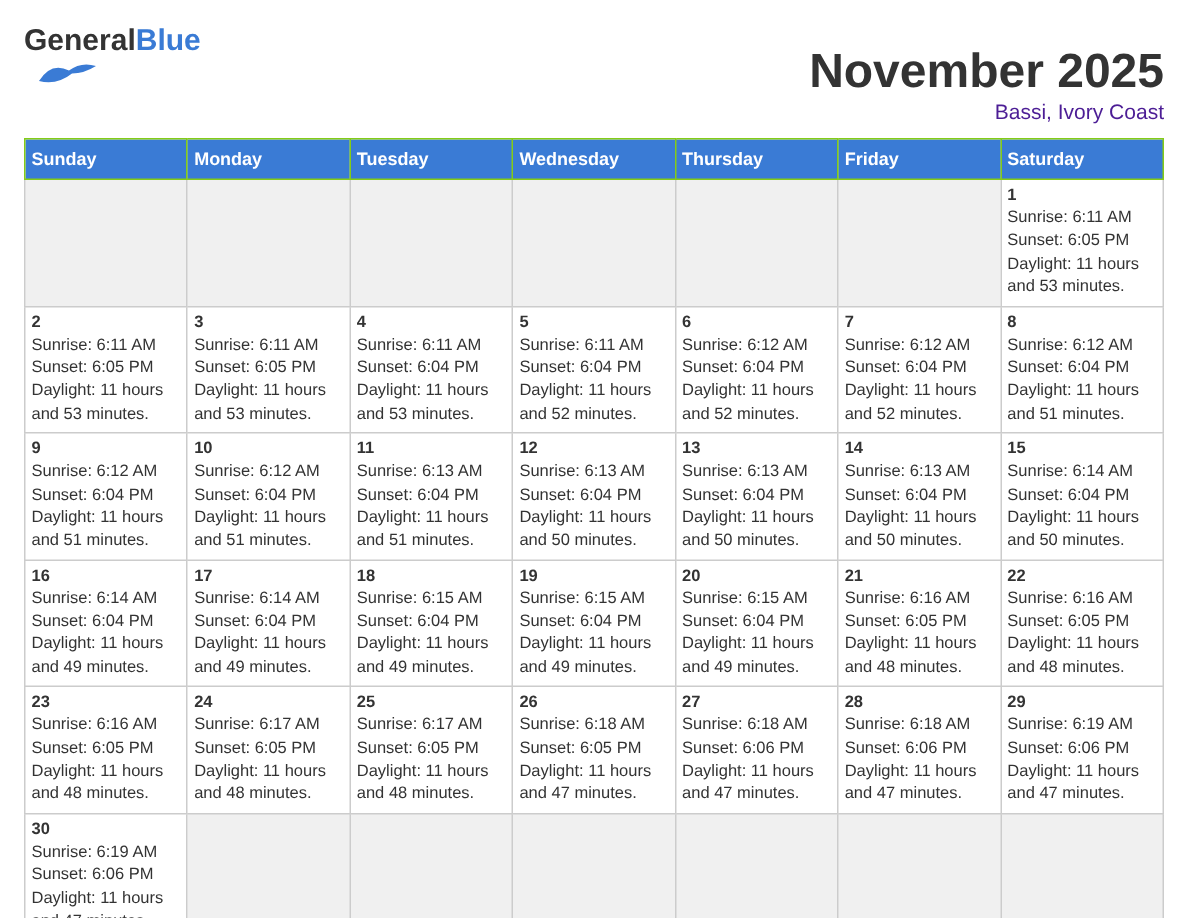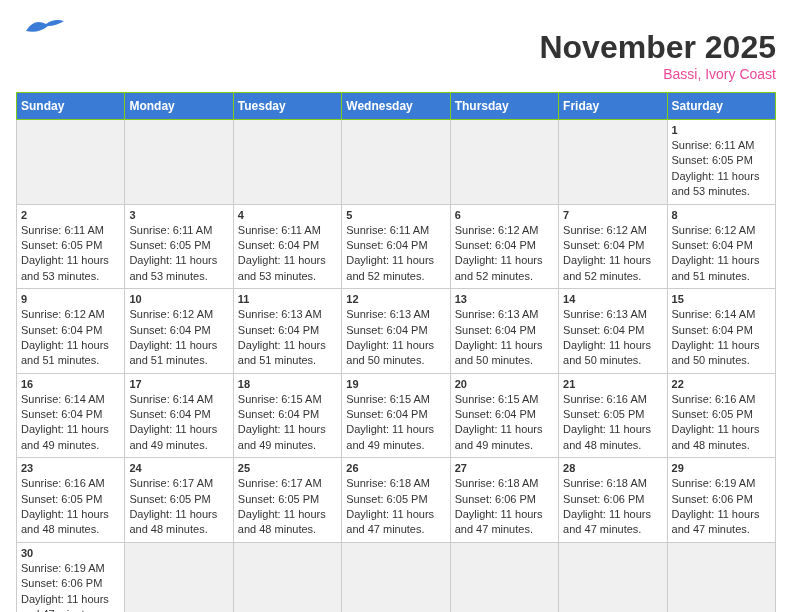--- a/index.html
+++ b/index.html
@@ -25,21 +25,21 @@
       text-align: right;
     }
     .month-title {
       font-size: 32px;
       font-weight: bold;
       color: #333;
       margin-top: 13px;
     }
     .location {
       font-size: 14px;
-      color: #ec4899;
+      color: #4c1d95;
     }
     table {
       width: 100%;
       border-collapse: collapse;
       table-layout: fixed;
     }
     th {
       background-color: #3a7bd5;
       color: #fff;
       font-size: 12px;
@@ -72,20 +72,24 @@
     .day-info {
       line-height: 1.4;
       font-size: 11px;
     }
   </style>
 </head>
 <body>
 
 <div class="header">
   <div class="logo">
+    <div style="display:flex; align-items:center;">
+      <span style="font-size:20px; font-weight:bold; color:#333;">General</span>
+      <span style="font-size:20px; font-weight:bold; color:#3a7bd5; margin-left:0;">Blue</span>
+    </div>
     <svg width="50" height="22" viewBox="0 0 50 22">
       <path d="M10,15 Q18,2 30,8 Q38,2 48,5 Q40,10 32,10 Q22,18 10,15Z" fill="#3a7bd5"></path>
     </svg>
   </div>
   <div class="title-area">
     <div class="month-title">November 2025</div>
     <div class="location">Bassi, Ivory Coast</div>
   </div>
 </div>
 

